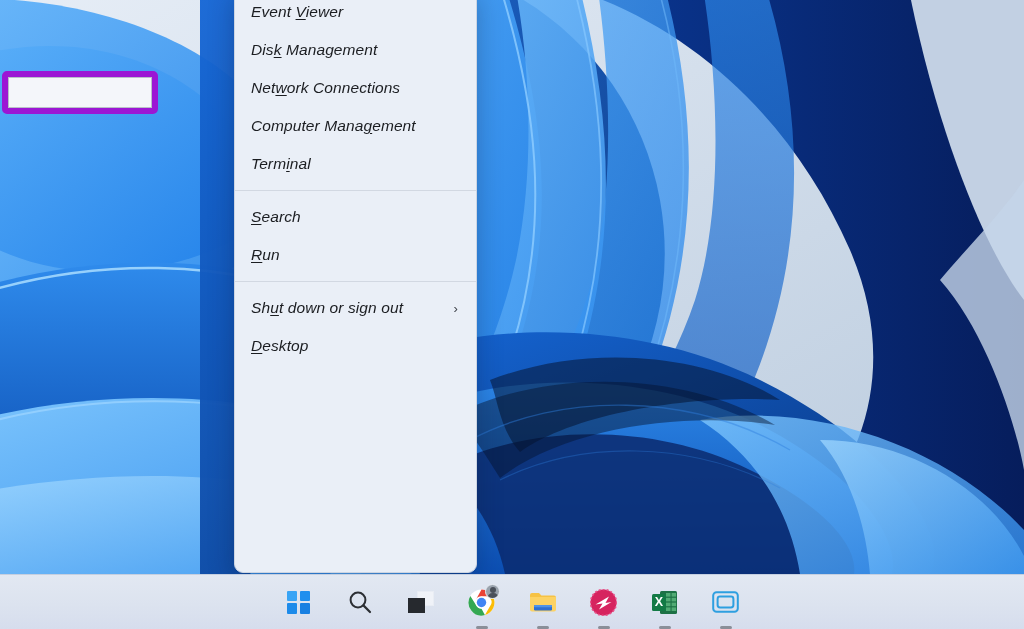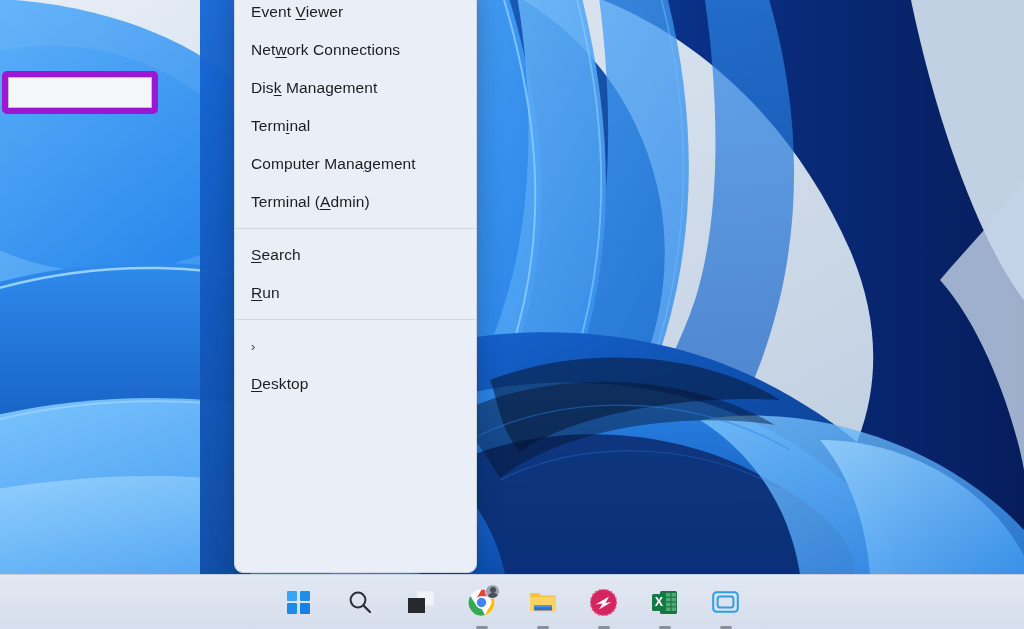--- a/index.html
+++ b/index.html
@@ -75,21 +75,21 @@
     box-shadow:0 8px 26px rgba(10,25,60,.30);
     padding-top:4px;
     overflow:hidden;
   }
   .menu-item {
     height:38px; display:flex; align-items:center;
     padding:0 14px 0 16px;
     font-size:15.5px; color:#1b1d21; letter-spacing:.1px;
     white-space:nowrap;
   }
-  .menu-item .lbl { flex:1; }
+  .menu-item .lbl { flex:1;font-style:italic; }
   .menu-item .chev { font-size:13px; color:#42464d; padding-right:4px; }
   .menu-item u { text-decoration:underline; text-underline-offset:1.5px; }
 
   
   .mi-highlight {
     position:relative;
   }
   #dm-box {
     position:absolute; left:2px; top:71px; width:156px; height:43px;
     border:6px solid #9c16d4; border-radius:5px; pointer-events:none;
@@ -179,43 +179,41 @@
     <path d="M940,280 C985,330 1015,420 1024,470 L1024,180 C1000,215 965,250 940,280 Z" fill="#c4d5e8" opacity=".8"></path>
   </svg>
 </div>
 
 <div id="winx-menu">
   <div id="menu-items">
       <div class="menu-item">
         <span class="lbl">Event <u>V</u>iewer</span>
       </div>
       <div class="menu-item">
+        <span class="lbl">Dis<u>k</u> Management</span>
+      </div>
+      <div class="menu-item">
         <span class="lbl">Net<u>w</u>ork Connections</span>
       </div>
       <div class="menu-item">
-        <span class="lbl">Dis<u>k</u> Management</span>
+        <span class="lbl">Computer Mana<u>g</u>ement</span>
       </div>
       <div class="menu-item">
         <span class="lbl">Term<u>i</u>nal</span>
       </div>
-      <div class="menu-item">
-        <span class="lbl">Computer Mana<u>g</u>ement</span>
-      </div>
-      <div class="menu-item">
-        <span class="lbl">Terminal (<u>A</u>dmin)</span>
-      </div>
       <div class="menu-sep"></div>
       <div class="menu-item">
         <span class="lbl"><u>S</u>earch</span>
       </div>
       <div class="menu-item">
         <span class="lbl"><u>R</u>un</span>
       </div>
       <div class="menu-sep"></div>
       <div class="menu-item">
+        <span class="lbl">Sh<u>u</u>t down or sign out</span>
         <span class="chev">›</span>
       </div>
       <div class="menu-item">
         <span class="lbl"><u>D</u>esktop</span>
       </div>
     </div>
 </div>
 
 <div id="dm-box" style="border-color: rgb(156, 22, 212);"></div>
 

